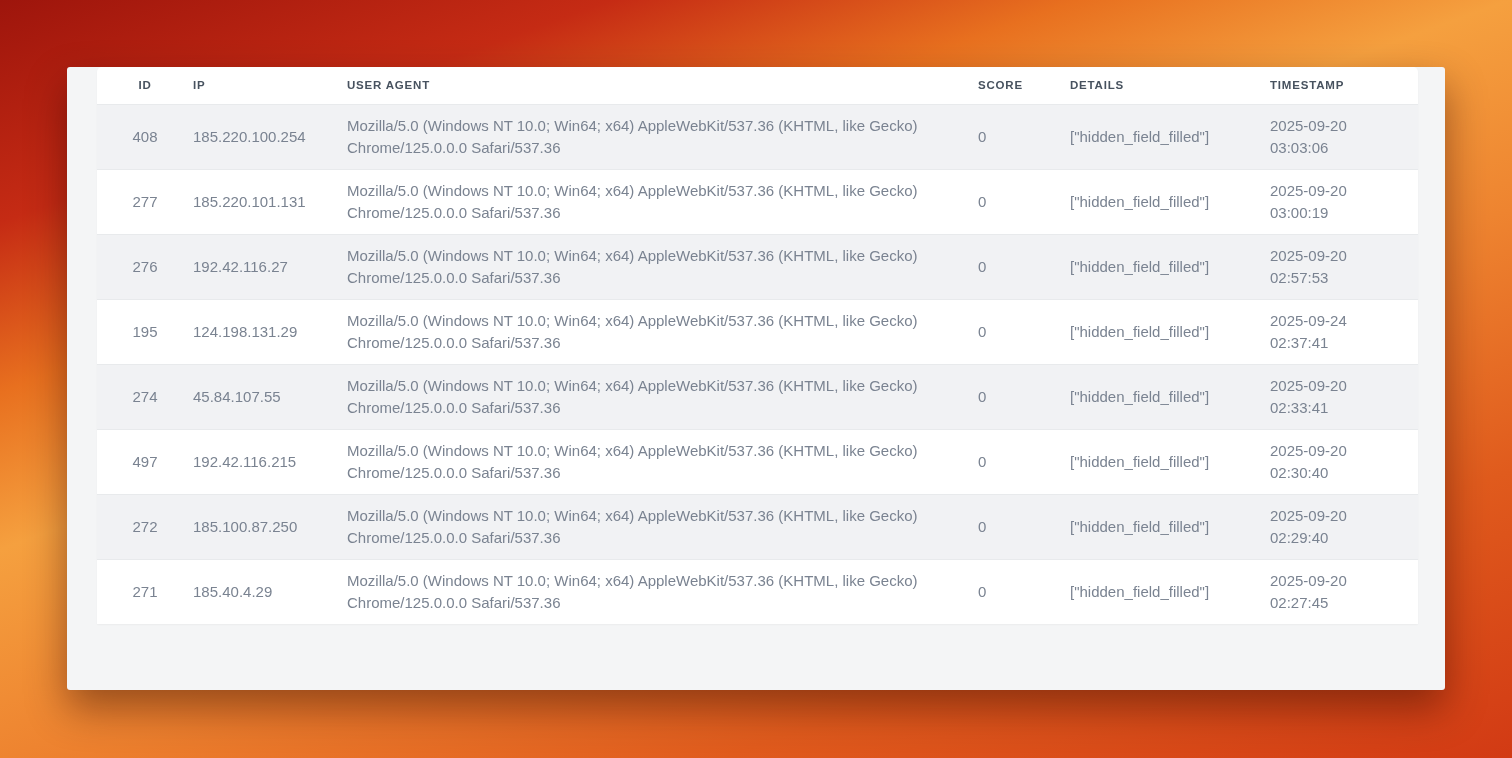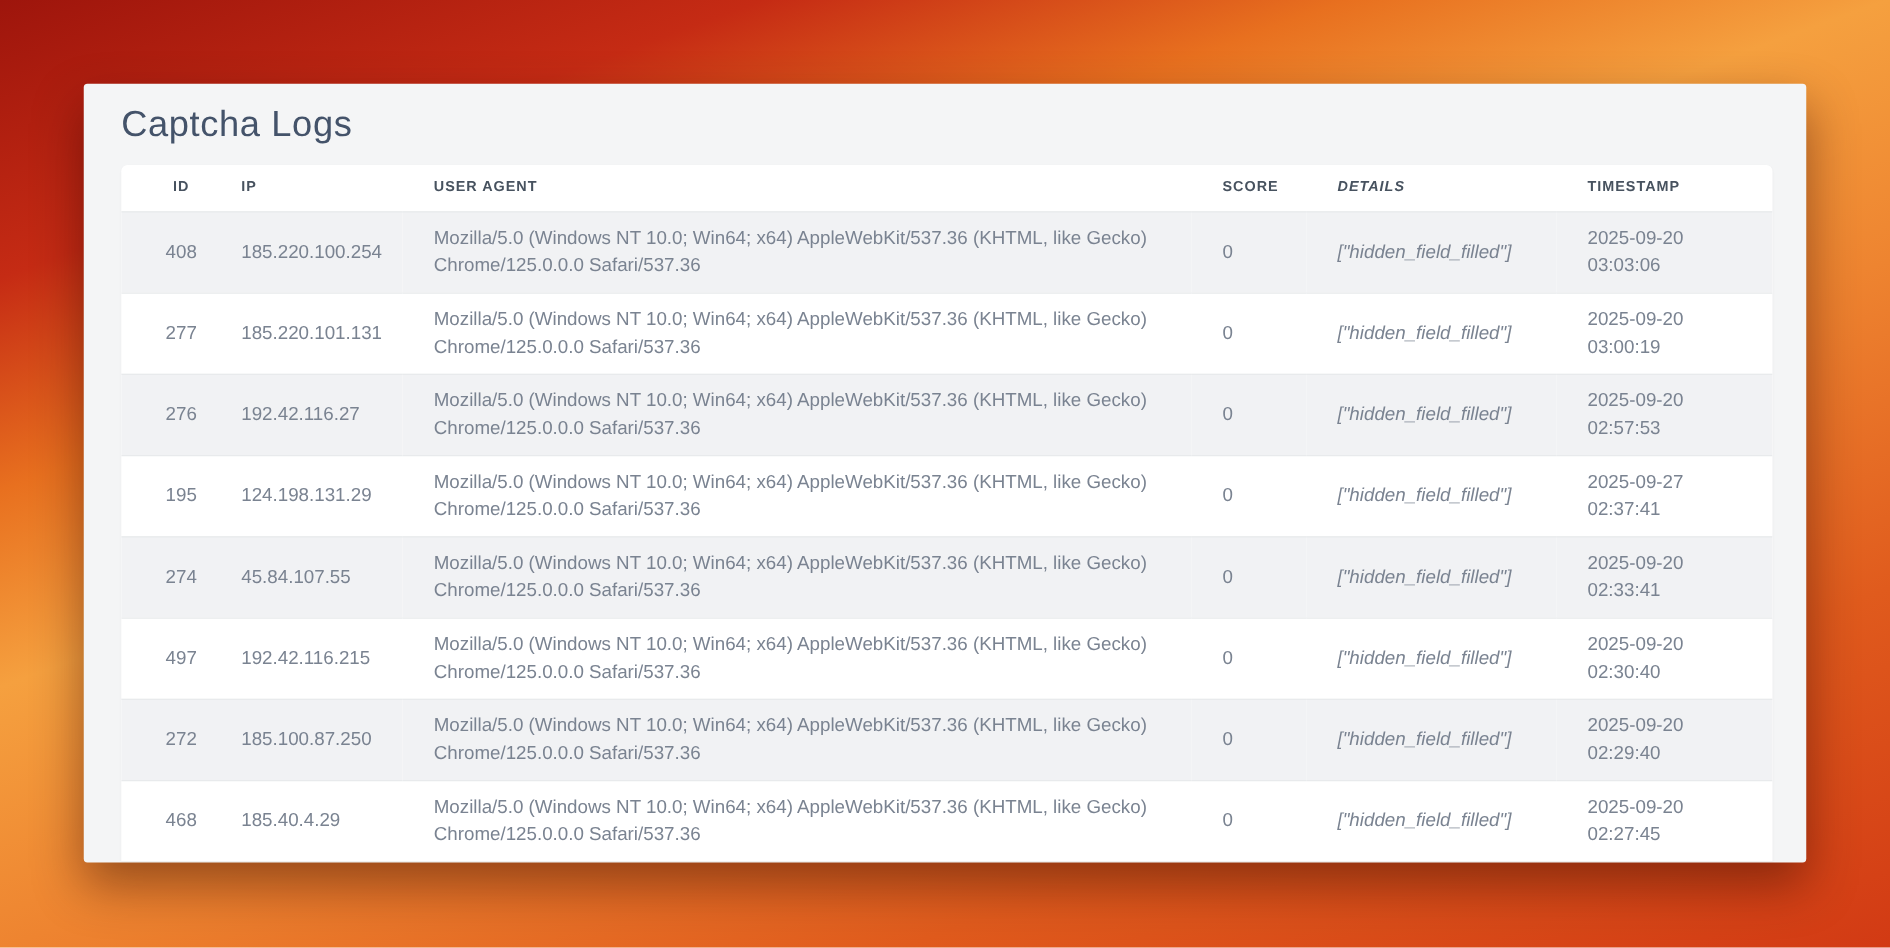--- a/index.html
+++ b/index.html
@@ -69,31 +69,30 @@
     font-size: 15px;
     line-height: 22px;
     color: var(--text);
     border-top: 1px solid var(--row-border);
   }
   tbody tr:nth-child(odd) { background: var(--stripe); }
   .col-id { width: 71px; text-align: center; }
   .col-ip { width: 154px; }
   .col-ua { width: 631px; }
   .col-score { width: 92px; }
-  .col-details { width: 200px; font-style: italic; }
+  .col-details { width: 200px; }
   .col-ts { width: auto; }
   td.col-ua { padding-right: 20px; }
   .cell-text { display: inline-block; }
   td.col-ts .cell-text { max-width: 100px; }
 </style>
 </head>
 <body>
 
 <div class="card">
-  <h1 class="page-title">Captcha Logs</h1>
 
   <div class="table-wrap">
     <table>
       <thead>
         <tr>
           <th class="col-id">ID</th>
           <th class="col-ip">IP</th>
           <th class="col-ua">USER AGENT</th>
           <th class="col-score">SCORE</th>
           <th class="col-details">DETAILS</th>
@@ -125,21 +124,21 @@
           <td class="col-score"><span class="cell-text">0</span></td>
           <td class="col-details"><span class="cell-text">["hidden_field_filled"]</span></td>
           <td class="col-ts"><span class="cell-text">2025-09-20 02:57:53</span></td>
         </tr>
           <tr>
           <td class="col-id"><span class="cell-text">195</span></td>
           <td class="col-ip"><span class="cell-text">124.198.131.29</span></td>
           <td class="col-ua"><span class="cell-text">Mozilla/5.0 (Windows NT 10.0; Win64; x64) AppleWebKit/537.36 (KHTML, like Gecko) Chrome/125.0.0.0 Safari/537.36</span></td>
           <td class="col-score"><span class="cell-text">0</span></td>
           <td class="col-details"><span class="cell-text">["hidden_field_filled"]</span></td>
-          <td class="col-ts"><span class="cell-text">2025-09-27 02:37:41</span></td>
+          <td class="col-ts"><span class="cell-text">2025-09-24 02:37:41</span></td>
         </tr>
           <tr>
           <td class="col-id"><span class="cell-text">274</span></td>
           <td class="col-ip"><span class="cell-text">45.84.107.55</span></td>
           <td class="col-ua"><span class="cell-text">Mozilla/5.0 (Windows NT 10.0; Win64; x64) AppleWebKit/537.36 (KHTML, like Gecko) Chrome/125.0.0.0 Safari/537.36</span></td>
           <td class="col-score"><span class="cell-text">0</span></td>
           <td class="col-details"><span class="cell-text">["hidden_field_filled"]</span></td>
           <td class="col-ts"><span class="cell-text">2025-09-20 02:33:41</span></td>
         </tr>
           <tr>
@@ -152,21 +151,21 @@
         </tr>
           <tr>
           <td class="col-id"><span class="cell-text">272</span></td>
           <td class="col-ip"><span class="cell-text">185.100.87.250</span></td>
           <td class="col-ua"><span class="cell-text">Mozilla/5.0 (Windows NT 10.0; Win64; x64) AppleWebKit/537.36 (KHTML, like Gecko) Chrome/125.0.0.0 Safari/537.36</span></td>
           <td class="col-score"><span class="cell-text">0</span></td>
           <td class="col-details"><span class="cell-text">["hidden_field_filled"]</span></td>
           <td class="col-ts"><span class="cell-text">2025-09-20 02:29:40</span></td>
         </tr>
           <tr>
-          <td class="col-id"><span class="cell-text">468</span></td>
+          <td class="col-id"><span class="cell-text">271</span></td>
           <td class="col-ip"><span class="cell-text">185.40.4.29</span></td>
           <td class="col-ua"><span class="cell-text">Mozilla/5.0 (Windows NT 10.0; Win64; x64) AppleWebKit/537.36 (KHTML, like Gecko) Chrome/125.0.0.0 Safari/537.36</span></td>
           <td class="col-score"><span class="cell-text">0</span></td>
           <td class="col-details"><span class="cell-text">["hidden_field_filled"]</span></td>
           <td class="col-ts"><span class="cell-text">2025-09-20 02:27:45</span></td>
         </tr>
         </tbody>
     </table>
   </div>
 </div>

